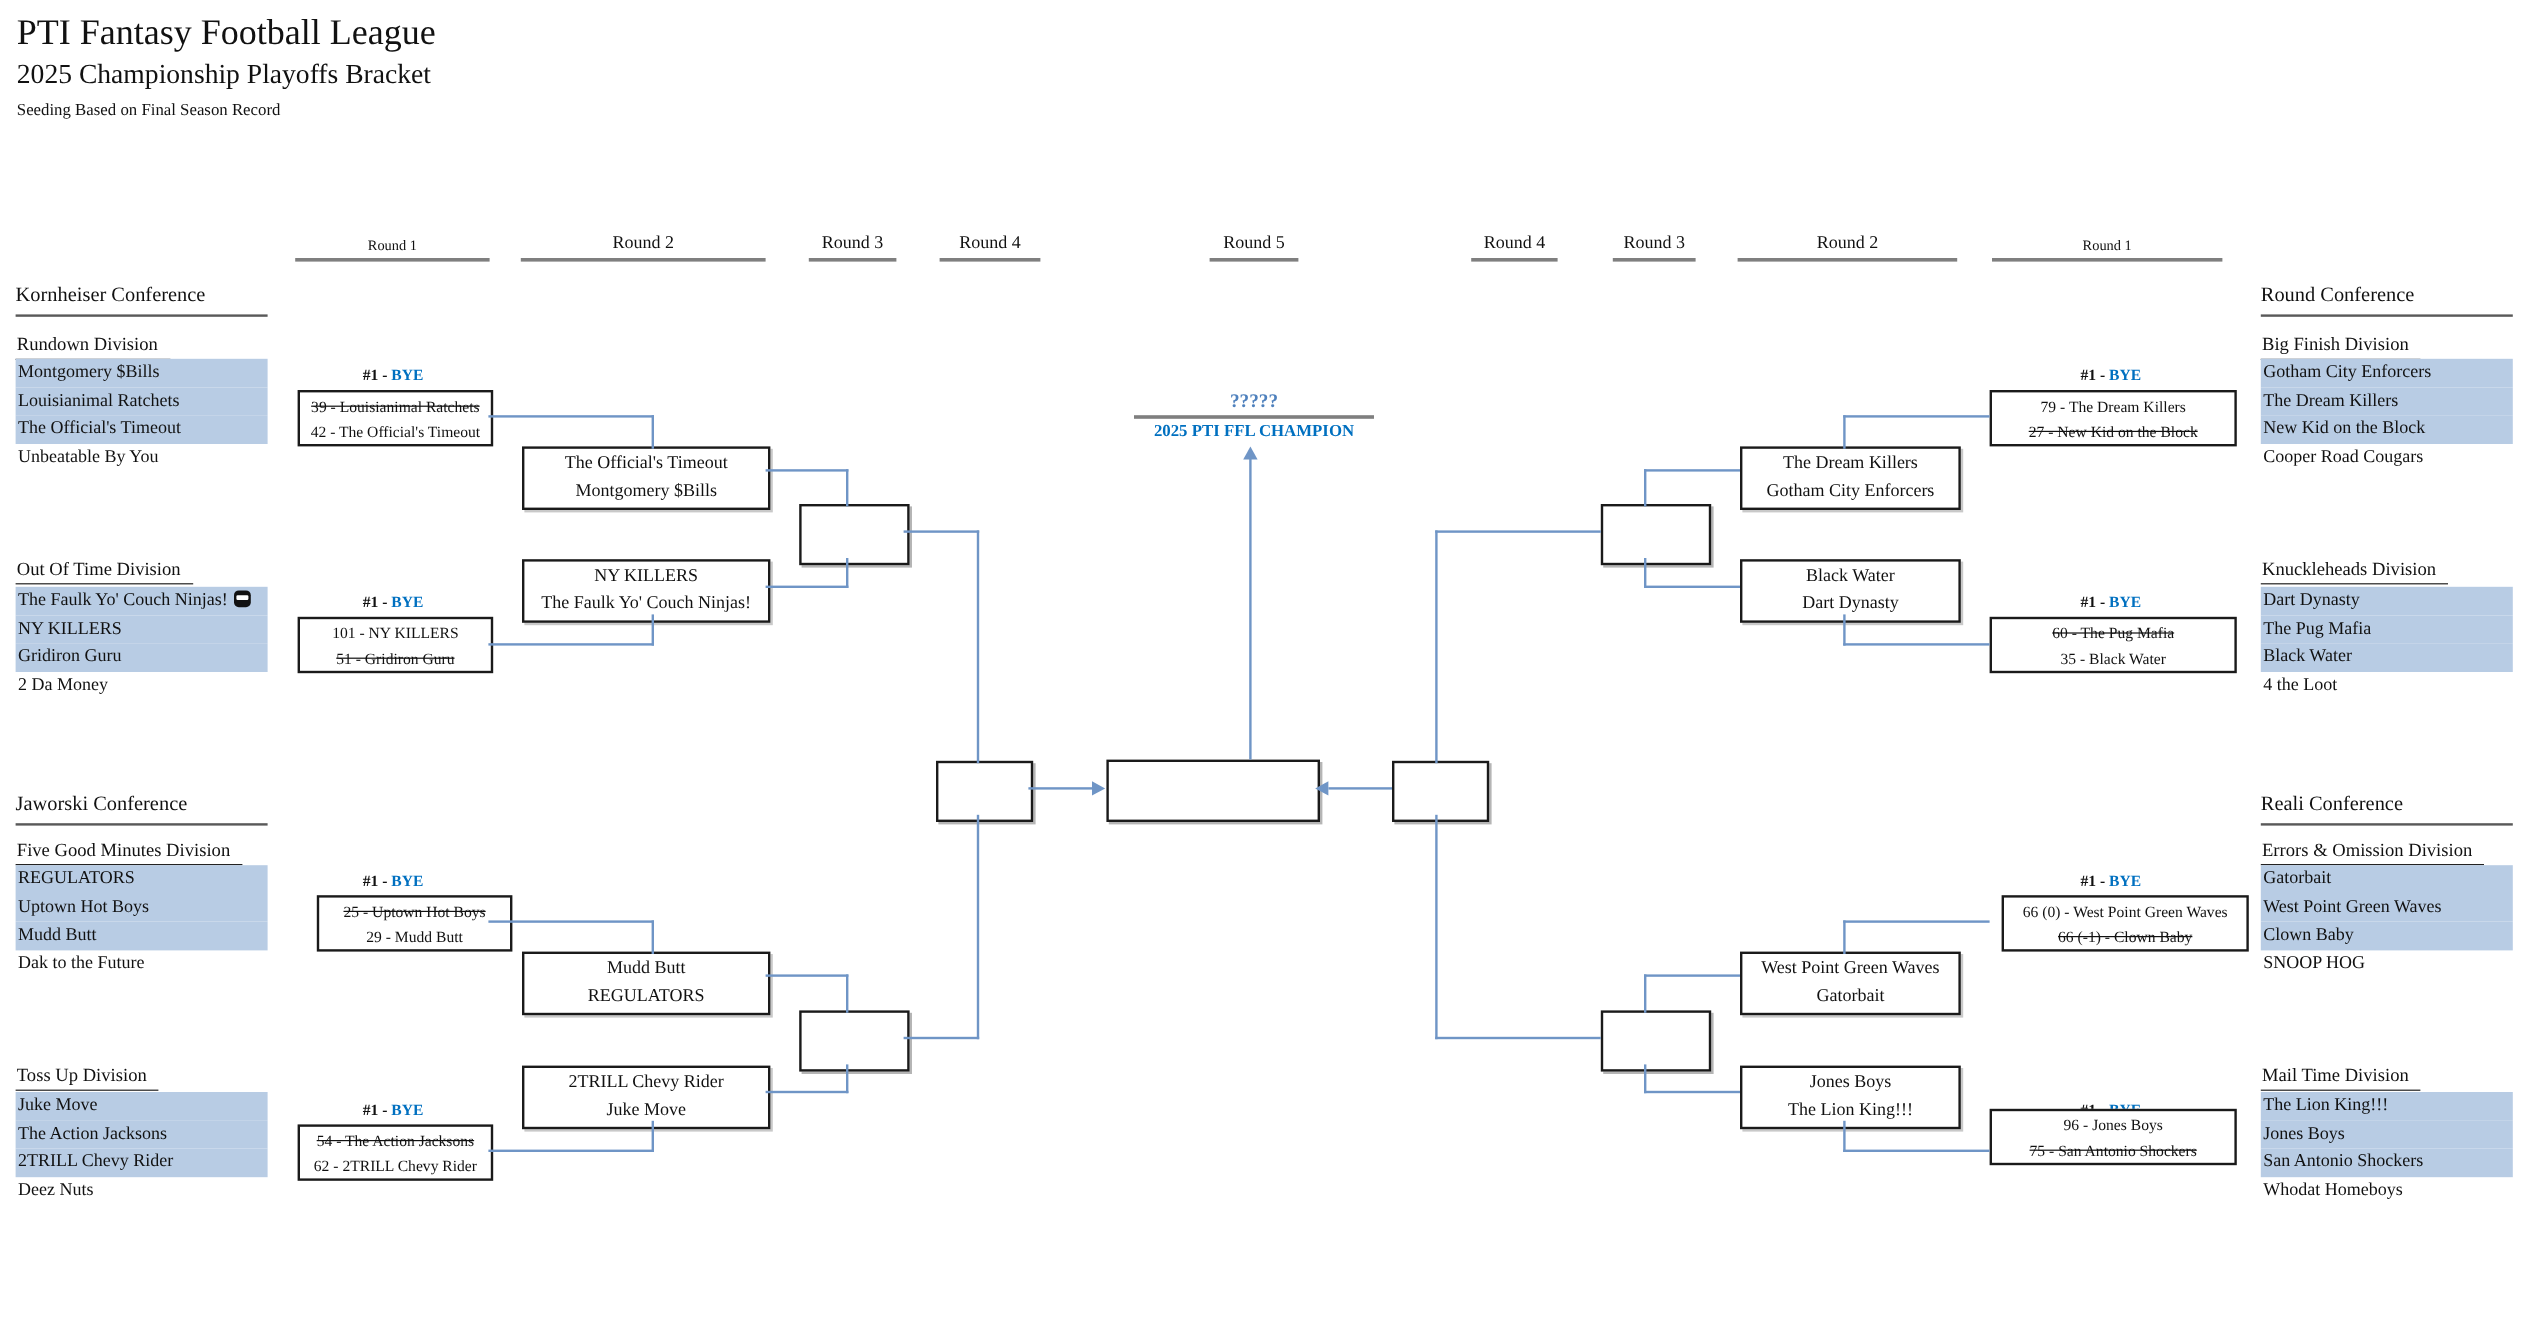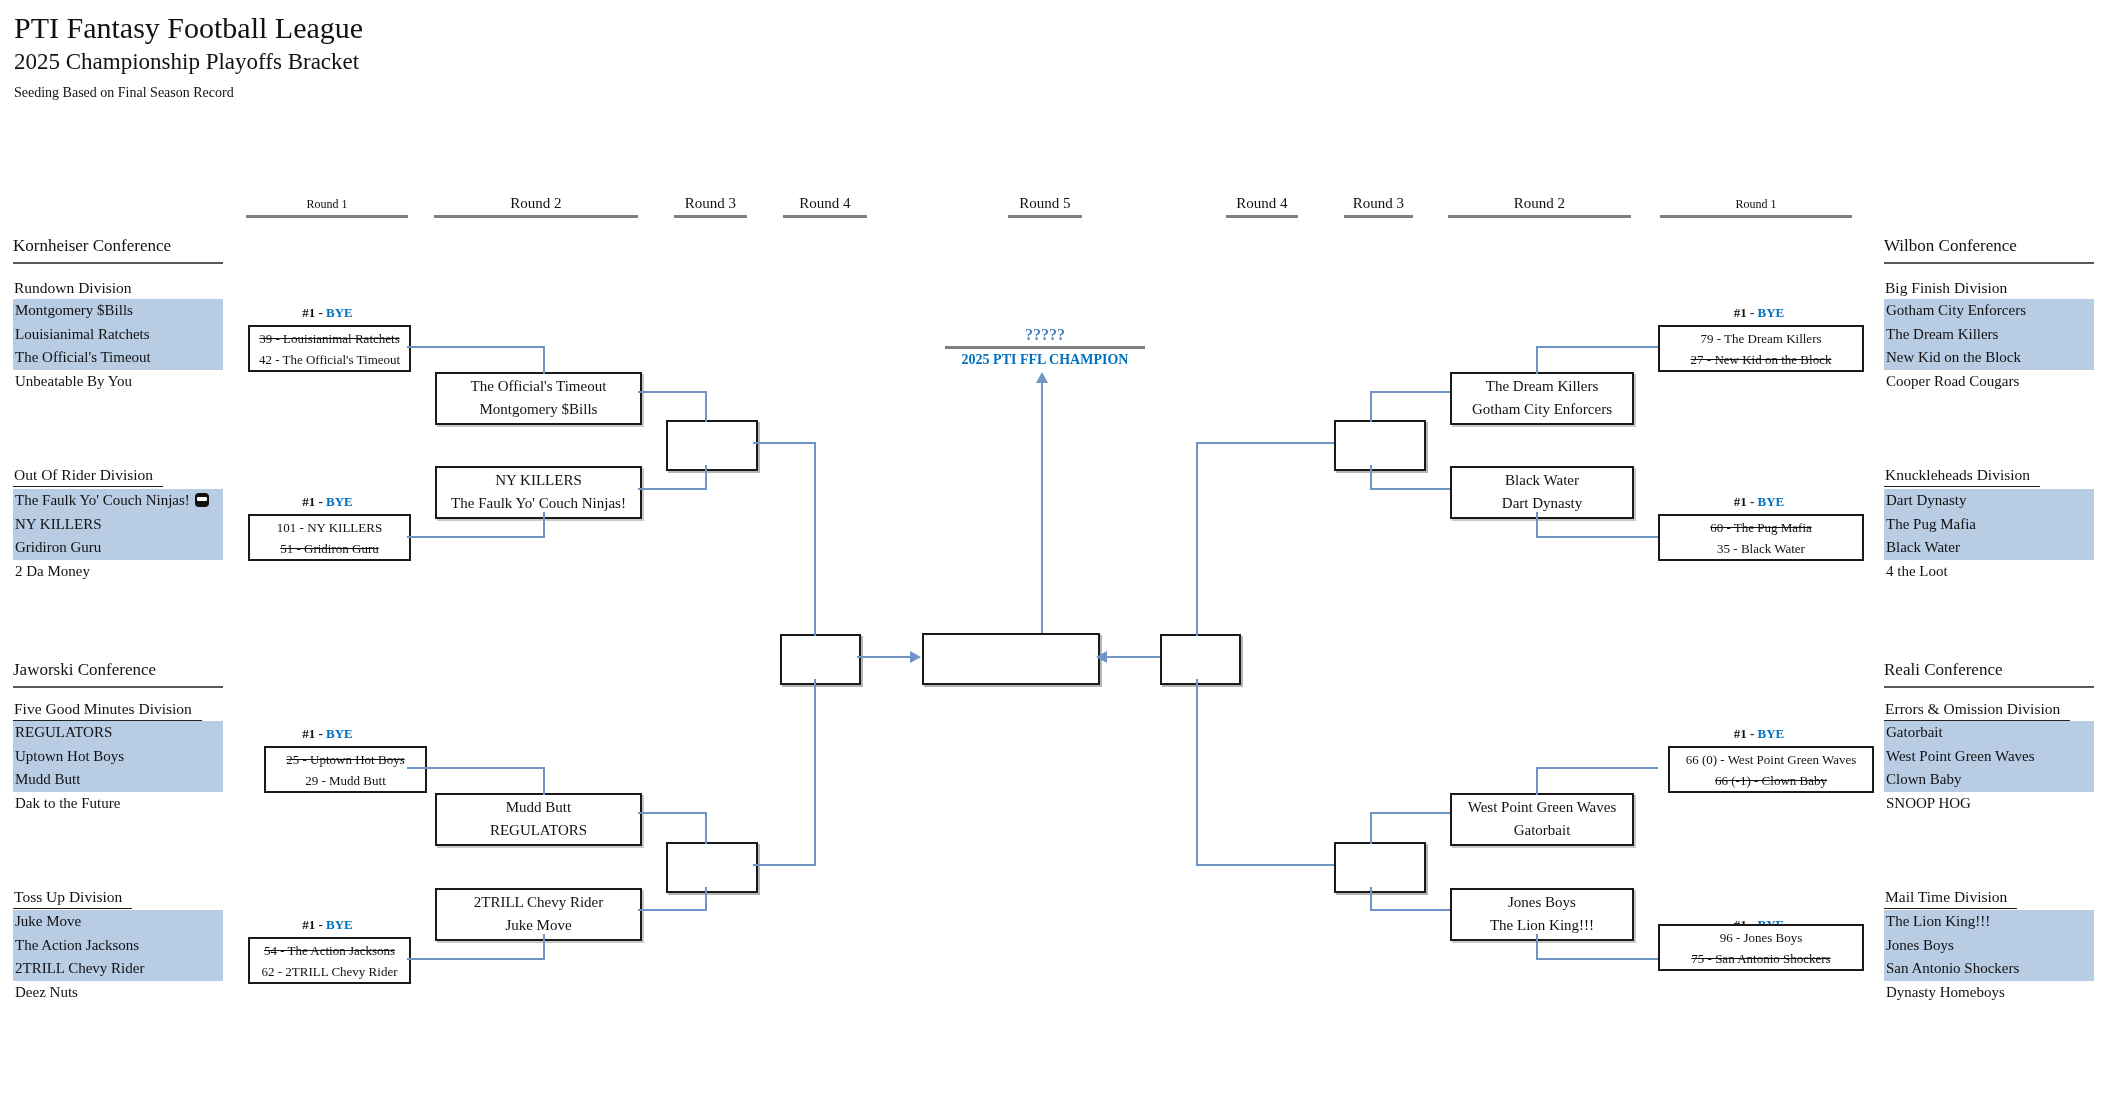--- a/index.html
+++ b/index.html
@@ -82,21 +82,21 @@
 <div class="abs conf-h" style="left:13px;top:236px">Kornheiser Conference</div>
 
 <div class="abs div-h" style="left:13px;top:279px"><span>Rundown Division</span></div>
 <div class="abs tl" style="left:13px;top:299px">
   <div class="trow hl">Montgomery $Bills</div>
   <div class="trow hl">Louisianimal Ratchets</div>
   <div class="trow hl">The Official's Timeout</div>
   <div class="trow">Unbeatable By You</div>
 </div>
 
-<div class="abs div-h" style="left:13px;top:466px"><span>Out Of Rider Division</span></div>
+<div class="abs div-h" style="left:13px;top:466px"><span>Out Of Time Division</span></div>
 <div class="abs tl" style="left:13px;top:489px">
   <div class="trow hl"><span>The Faulk Yo' Couch Ninjas!</span><span class="ninja"></span></div>
   <div class="trow hl">NY KILLERS</div>
   <div class="trow hl">Gridiron Guru</div>
   <div class="trow">2 Da Money</div>
 </div>
 
 <div class="abs conf-h" style="left:13px;top:660px">Jaworski Conference</div>
 
 <div class="abs div-h" style="left:13px;top:700px"><span>Five Good Minutes Division</span></div>
@@ -108,21 +108,21 @@
 </div>
 
 <div class="abs div-h" style="left:13px;top:888px"><span>Toss Up Division</span></div>
 <div class="abs tl" style="left:13px;top:910px">
   <div class="trow hl">Juke Move</div>
   <div class="trow hl">The Action Jacksons</div>
   <div class="trow hl">2TRILL Chevy Rider</div>
   <div class="trow">Deez Nuts</div>
 </div>
 
-<div class="abs conf-h" style="left:1884px;top:236px">Wilbon Conference</div>
+<div class="abs conf-h" style="left:1884px;top:236px">Round Conference</div>
 
 <div class="abs div-h" style="left:1884px;top:279px"><span>Big Finish Division</span></div>
 <div class="abs tl" style="left:1884px;top:299px">
   <div class="trow hl">Gotham City Enforcers</div>
   <div class="trow hl">The Dream Killers</div>
   <div class="trow hl">New Kid on the Block</div>
   <div class="trow">Cooper Road Cougars</div>
 </div>
 
 <div class="abs div-h" style="left:1884px;top:466px"><span>Knuckleheads Division</span></div>
@@ -141,21 +141,21 @@
   <div class="trow hl">West Point Green Waves</div>
   <div class="trow hl">Clown Baby</div>
   <div class="trow">SNOOP HOG</div>
 </div>
 
 <div class="abs div-h" style="left:1884px;top:888px"><span>Mail Time Division</span></div>
 <div class="abs tl" style="left:1884px;top:910px">
   <div class="trow hl">The Lion King!!!</div>
   <div class="trow hl">Jones Boys</div>
   <div class="trow hl">San Antonio Shockers</div>
-  <div class="trow">Dynasty Homeboys</div>
+  <div class="trow">Whodat Homeboys</div>
 </div>
 
 <div class="abs bye" style="left:248px;top:305px;width:159px"><span>#1 -</span> <span class="byeb">BYE</span></div>
 <div class="abs gbox" style="left:248px;top:325px;width:159px">
   <div class="grow"><span class="strike">39 - Louisianimal Ratchets</span></div>
   <div class="grow"><span>42 - The Official's Timeout</span></div>
 </div>
 
 <div class="abs bye" style="left:248px;top:494px;width:159px"><span>#1 -</span> <span class="byeb">BYE</span></div>
 <div class="abs gbox" style="left:248px;top:514px;width:159px">

